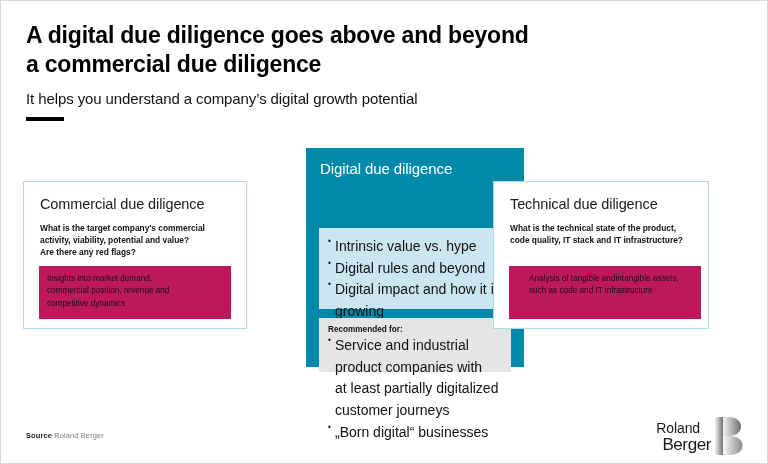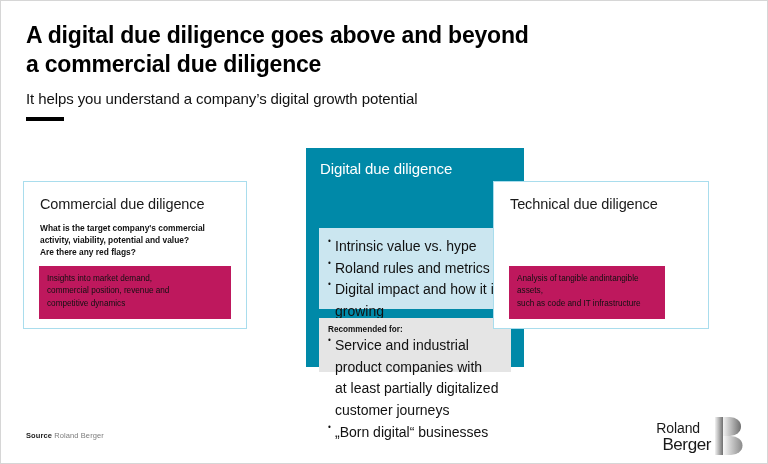--- a/index.html
+++ b/index.html
@@ -138,21 +138,21 @@
   }
 
   
   .left-head   { position: absolute; left: 16px; top: 14px; }
   .left-q      { position: absolute; left: 16px; top: 40px; width: 195px; }
   .left-panel  { position: absolute; left: 15px; top: 84px; width: 192px; height: 53px; padding: 7px 8px 0 8px; }
 
   
   .right-head  { position: absolute; left: 16px; top: 14px; }
   .right-q     { position: absolute; left: 16px; top: 40px; width: 192px; }
-  .right-panel { position: absolute; left: 15px; top: 84px; width: 156px; height: 53px; padding: 7px 8px 0 8px; }
+  .right-panel { position: absolute; left: 15px; top: 84px; width: 192px; height: 53px; padding: 7px 8px 0 20px; }
 
   
   .c-head   { position: absolute; left: 14px; top: 12px; }
   .c-q      { position: absolute; left: 14px; top: 36px; width: 196px; }
   .c-panel1 { position: absolute; left: 13px; top: 80px; width: 192px; height: 81px;
               background: #cbe6f0; padding: 8px 9px 0 9px; box-sizing: border-box; }
   .c-panel2 { position: absolute; left: 13px; top: 170px; width: 192px; height: 54px;
               background: #e5e5e5; padding: 7px 9px 0 9px; box-sizing: border-box; }
 
   
@@ -225,38 +225,40 @@
 competitive dynamics</p>
     </div>
   </div>
 
   <div class="card card-center">
     <div class="card-heading c-head">Digital due diligence</div>
 
     <div class="c-panel1">
       <ul class="bullets">
         <li>Intrinsic value vs. hype</li>
-        <li>Roland rules and metrics</li>
+        <li>Digital rules and beyond</li>
         <li>Digital impact and how it is growing</li>
         <li>Robustness of the digital core</li>
       </ul>
     </div>
 
     <div class="c-panel2">
       <p class="panel-title tight">Recommended for:</p>
       <ul class="bullets">
         <li>Service and industrial product companies with
   at least partially digitalized customer journeys</li>
         <li>„Born digital“ businesses</li>
       </ul>
     </div>
   </div>
 
   <div class="card card-side card-right">
     <div class="card-heading right-head">Technical due diligence</div>
+    <div class="card-question right-q">What is the technical state of the product,
+code quality, IT stack and IT infrastructure?</div>
     <div class="panel right-panel">
       <p class="panel-text">Analysis of tangible andintangible assets,
 such as code and IT infrastructure</p>
     </div>
   </div>
 
   <div class="source">
     <b>Source</b><span> Roland Berger</span>
   </div>
 

